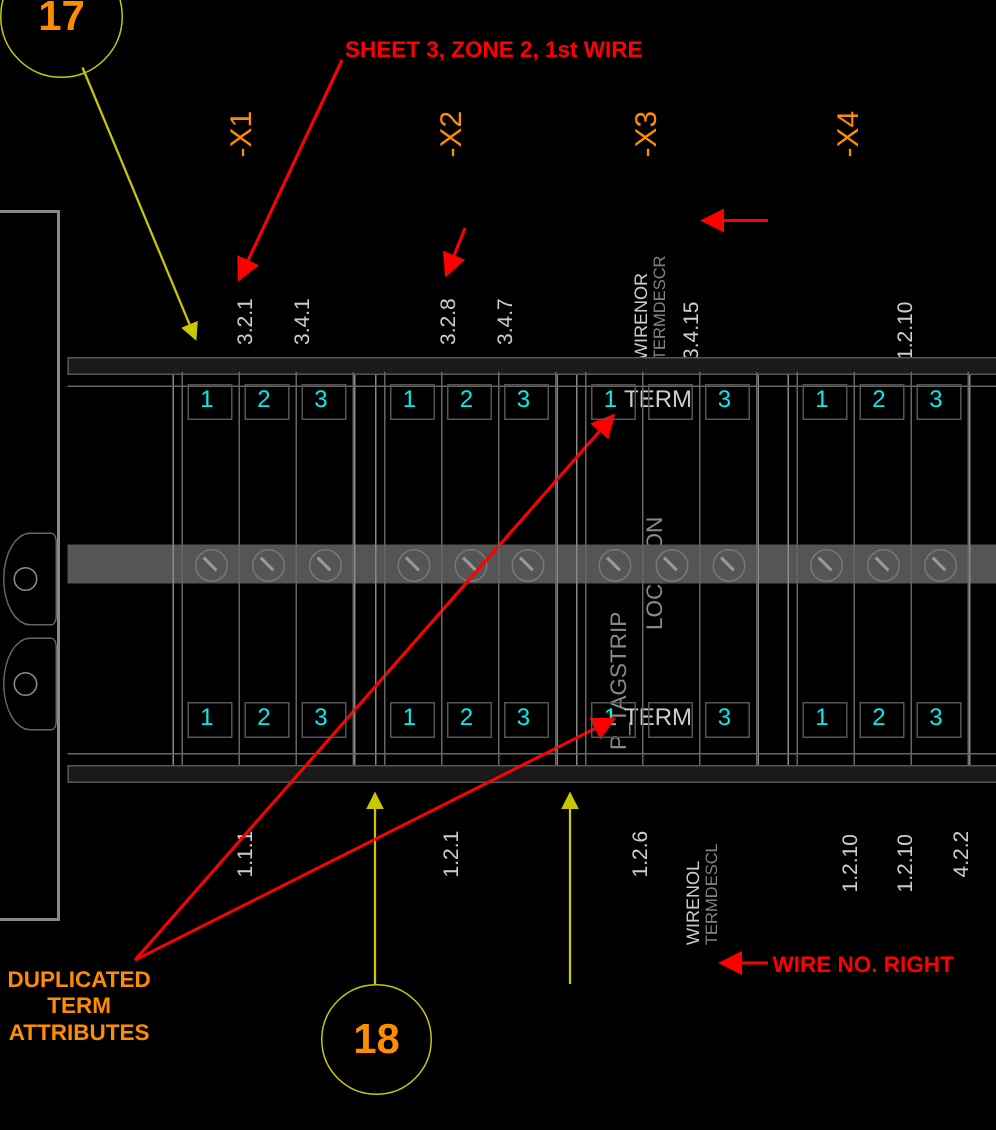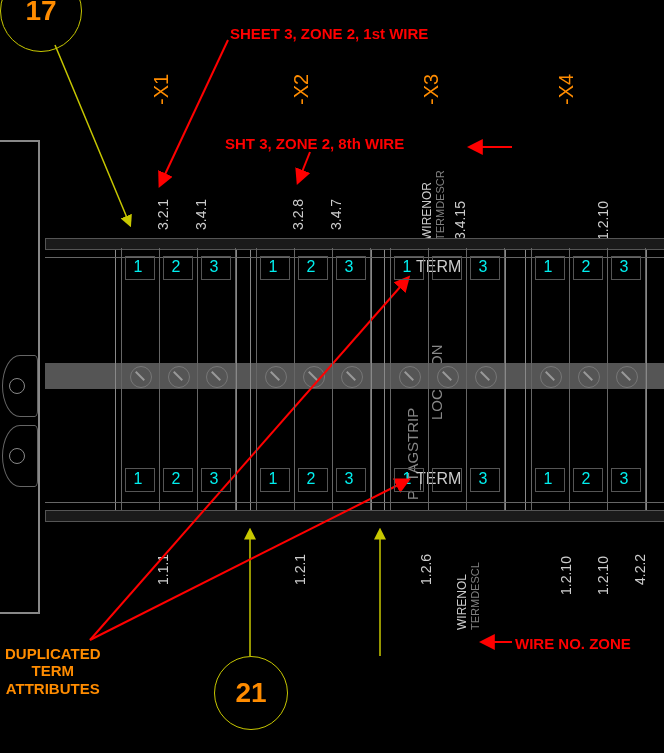--- a/index.html
+++ b/index.html
@@ -24,30 +24,29 @@
 </head>
 <body>
 <div id="stage">
 
 <div class="circle" style="left:0px;top:-30px;width:80px;height:80px">
   <span>17</span>
 </div>
 
 <div class="ann" style="left:230px;top:25px">SHEET 3, ZONE 2, 1st WIRE</div>
 
-<div class="ann" style="left:225px;top:135px">SHT 3, ZONE 2, 8th WIRE</div>
-
-<div class="ann" style="left:515px;top:635px">WIRE NO. ZONE</div>
+
+<div class="ann" style="left:515px;top:635px">WIRE NO. RIGHT</div>
 
 <div class="ann ann-orange" style="left:5px;top:645px;font-size:15px">DUPLICATED
 TERM
 ATTRIBUTES</div>
 
 <div class="circle" style="left:214px;top:656px;width:72px;height:72px">
-  <span>21</span>
+  <span>18</span>
 </div>
 
 <div class="vlabel" style="left:150px;top:105px">-X1</div>
 <div class="vlabel" style="left:290px;top:105px">-X2</div>
 <div class="vlabel" style="left:420px;top:105px">-X3</div>
 <div class="vlabel" style="left:555px;top:105px">-X4</div>
 
 <div class="vwire" style="left:155px;top:230px">3.2.1</div>
 <div class="vwire" style="left:193px;top:230px">3.4.1</div>
 

